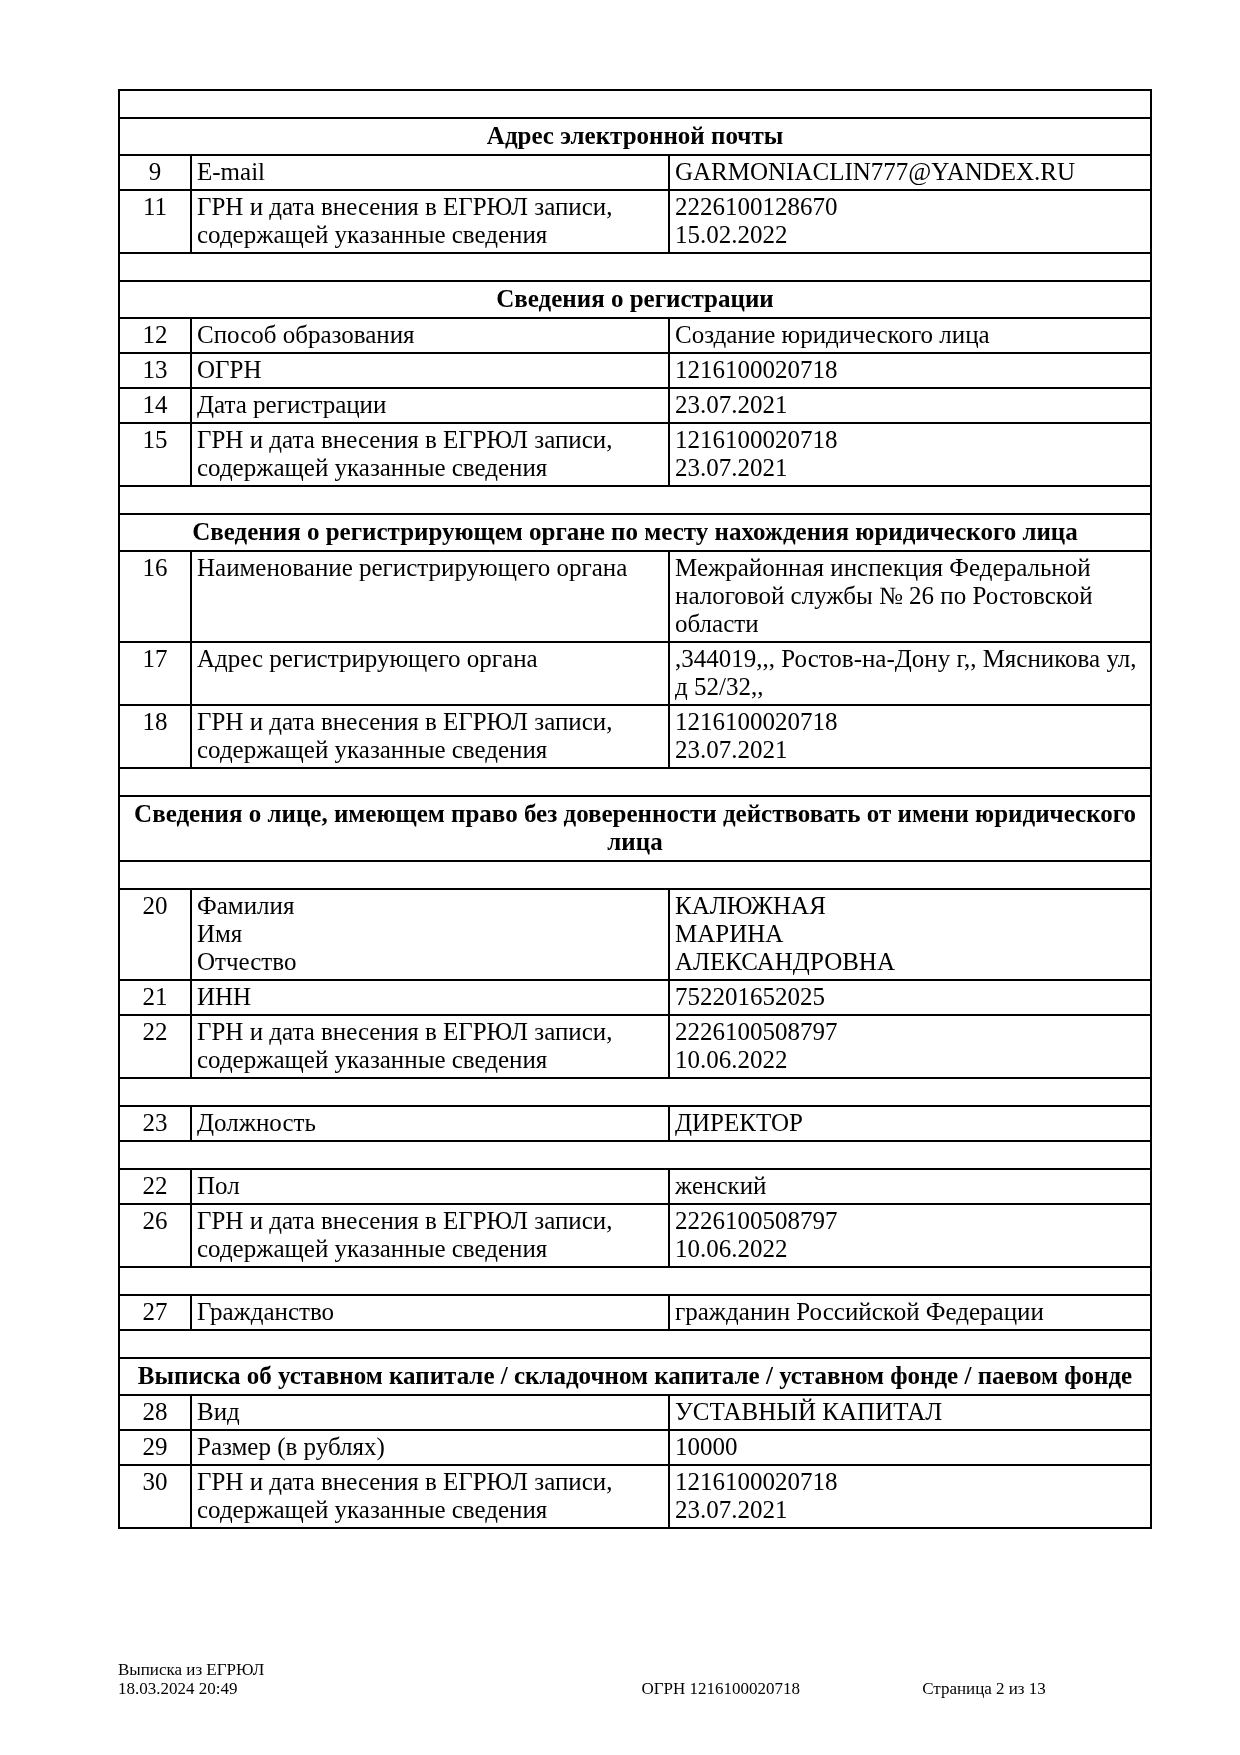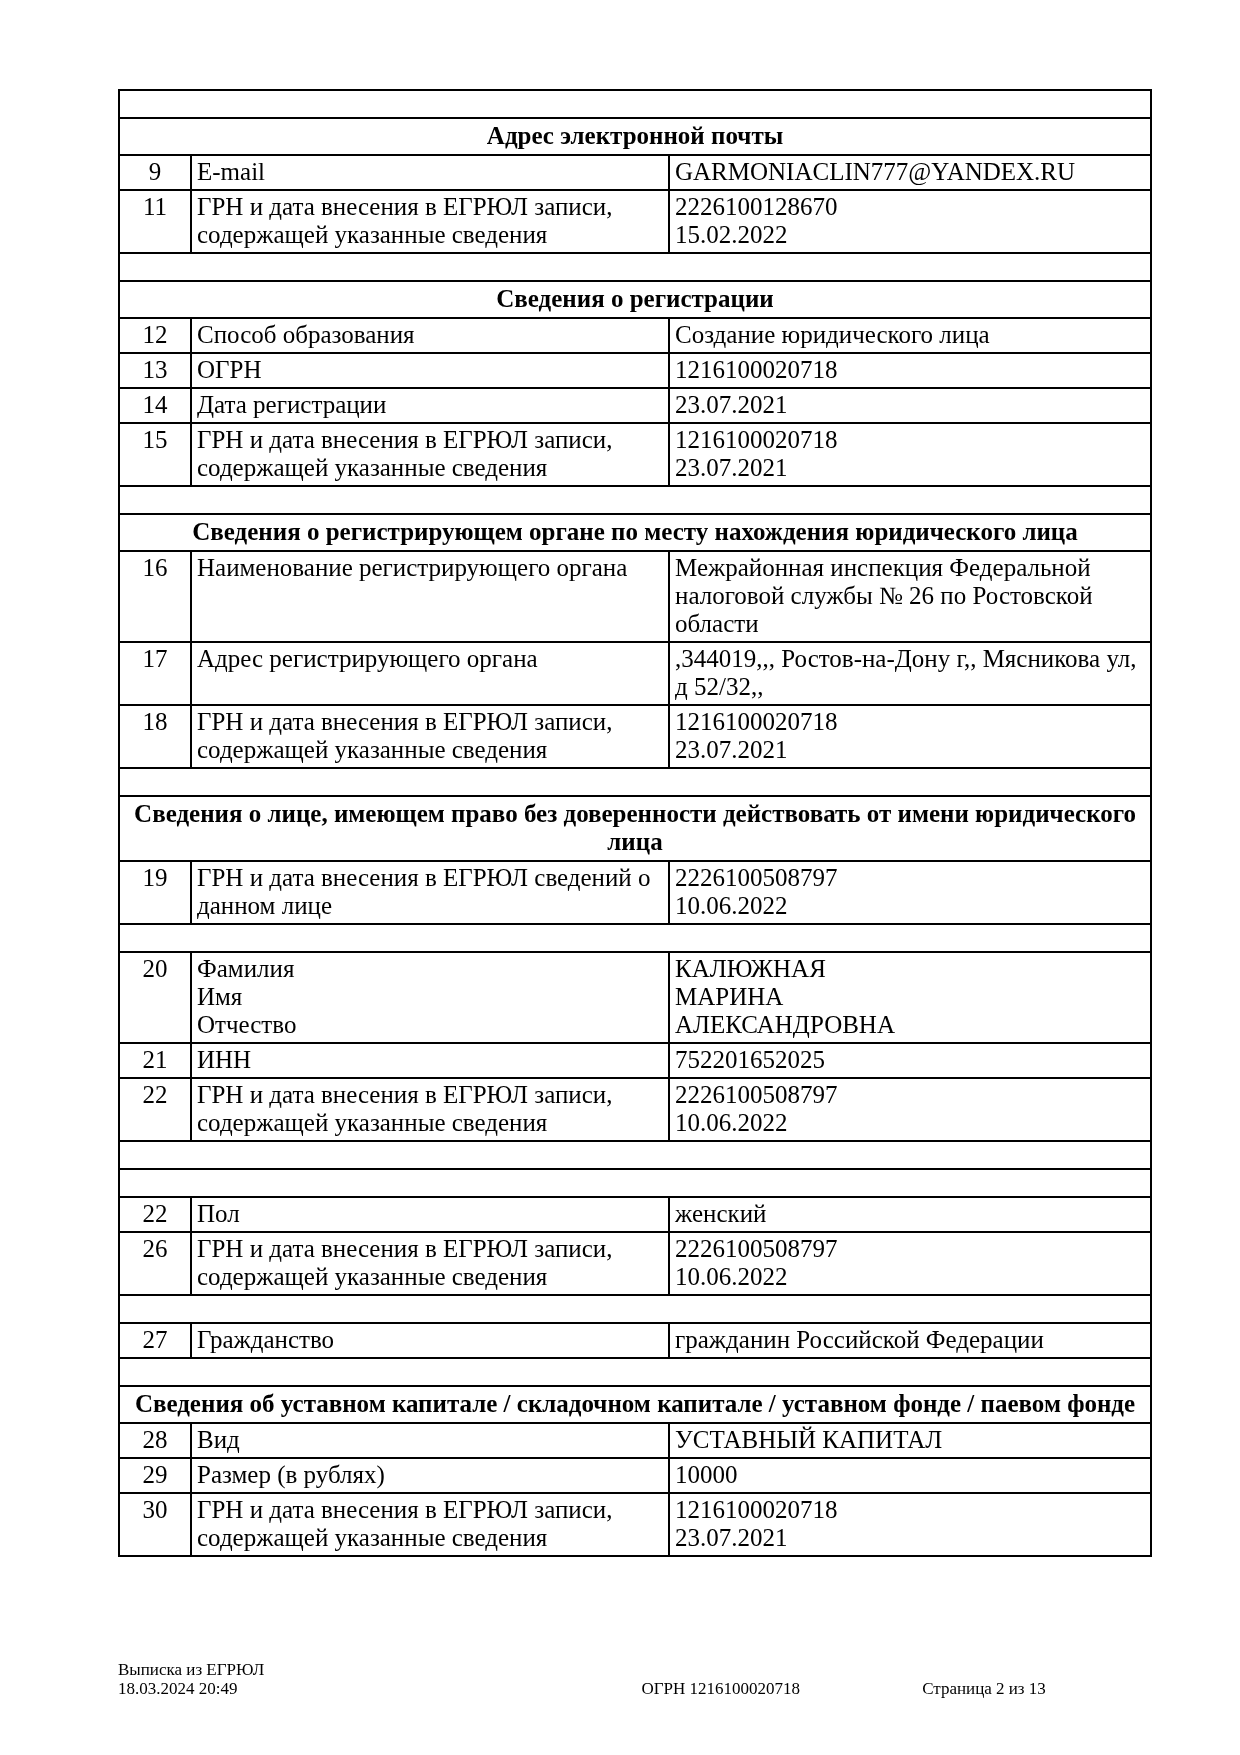--- a/index.html
+++ b/index.html
@@ -141,27 +141,20 @@
         <td class="val">1216100020718
 23.07.2021</td>
       </tr>
       <tr class="spacer">
           <td colspan="3"></td>
         </tr>
       <tr class="section">
           <td colspan="3">Сведения о лице, имеющем право без доверенности действовать от имени юридического
 лица</td>
         </tr>
-      <tr>
-        <td class="num">19</td>
-        <td class="lbl">ГРН и дата внесения в ЕГРЮЛ сведений о
-данном лице</td>
-        <td class="val">2226100508797
-10.06.2022</td>
-      </tr>
       <tr class="spacer">
           <td colspan="3"></td>
         </tr>
       <tr>
         <td class="num">20</td>
         <td class="lbl">Фамилия
 Имя
 Отчество</td>
         <td class="val">КАЛЮЖНАЯ
 МАРИНА
@@ -175,20 +168,25 @@
       <tr>
         <td class="num">22</td>
         <td class="lbl">ГРН и дата внесения в ЕГРЮЛ записи,
 содержащей указанные сведения</td>
         <td class="val">2226100508797
 10.06.2022</td>
       </tr>
       <tr class="spacer">
           <td colspan="3"></td>
         </tr>
+      <tr>
+        <td class="num">23</td>
+        <td class="lbl">Должность</td>
+        <td class="val">ДИРЕКТОР</td>
+      </tr>
       <tr class="spacer">
           <td colspan="3"></td>
         </tr>
       <tr>
         <td class="num">22</td>
         <td class="lbl">Пол</td>
         <td class="val">женский</td>
       </tr>
       <tr>
         <td class="num">26</td>
@@ -202,21 +200,21 @@
         </tr>
       <tr>
         <td class="num">27</td>
         <td class="lbl">Гражданство</td>
         <td class="val">гражданин Российской Федерации</td>
       </tr>
       <tr class="spacer">
           <td colspan="3"></td>
         </tr>
       <tr class="section">
-          <td colspan="3">Сведения об уставном капитале / складочном капитале / уставном фонде / паевом фонде</td>
+          <td colspan="3">Выписка об уставном капитале / складочном капитале / уставном фонде / паевом фонде</td>
         </tr>
       <tr>
         <td class="num">28</td>
         <td class="lbl">Вид</td>
         <td class="val">УСТАВНЫЙ КАПИТАЛ</td>
       </tr>
       <tr>
         <td class="num">29</td>
         <td class="lbl">Размер (в рублях)</td>
         <td class="val">10000</td>

